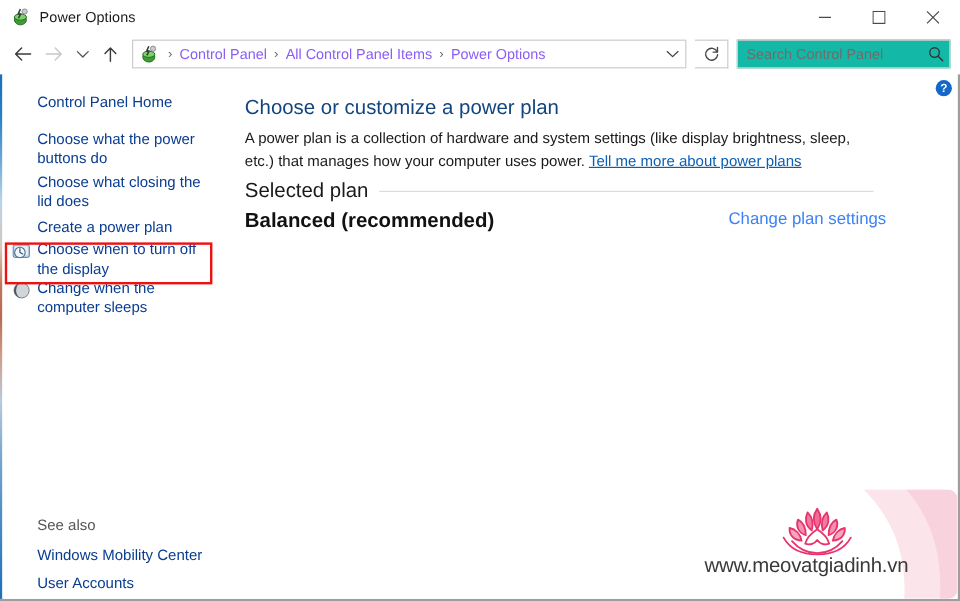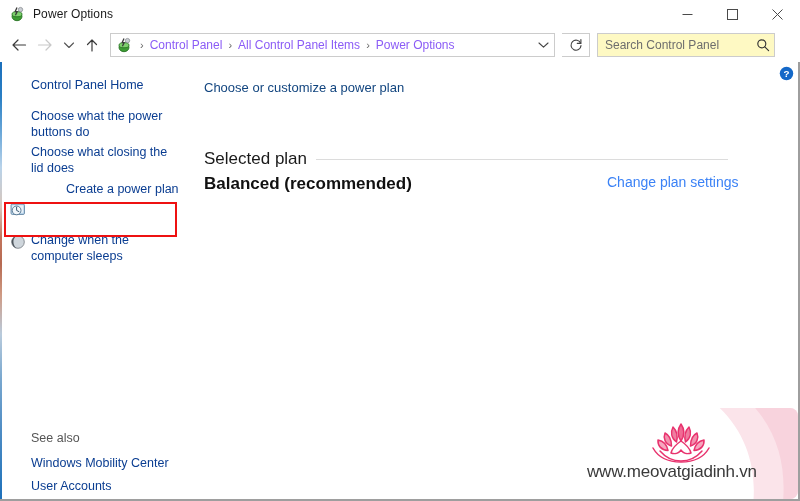--- a/index.html
+++ b/index.html
@@ -109,24 +109,24 @@
     border: 1px solid #cccccc;
     border-left: none;
     box-sizing: border-box;
     display: flex; align-items: center; justify-content: center;
     color: #444;
     background: #fff;
     margin-left: -1px;
   }
   .searchbox {
     width: 178px; height: 24px;
-    margin-right: 25px;
+    margin-right: 8px;
     margin-left: 7px;
     border: 1px solid #cccccc;
-    background: #fef9c3;
+    background: #14b8a6;
     box-sizing: border-box;
     display: flex;
     align-items: center;
   }
   .searchbox input {
     flex: 1 1 auto;
     border: none;
     outline: none;
     font-family: "Liberation Sans", sans-serif;
     font-size: 12px;
@@ -196,21 +196,21 @@
   
   .content {
     position: absolute;
     left: 198px; top: 62px;
     width: 600px; height: 437px;
     background: #ffffff;
   }
   .page-title {
     position: absolute;
     left: 6px; top: 18px;
-    font-size: 13px;
+    font-size: 17px;
     color: #12457f;
     white-space: nowrap;
   }
   .page-desc {
     position: absolute;
     left: 6px; top: 44px;
     width: 505px;
     font-size: 12.5px;
     line-height: 19px;
     color: #1a1a1a;
@@ -403,32 +403,35 @@
     </div>
 
     <div class="side-link" style="left:29px; top:15px; width:150px;">
       <span>Control Panel Home</span>
     </div>
 
     <div class="side-link" style="left:29px; top:82px; width:140px;">
       <span>Choose what closing the lid does</span>
     </div>
 
-    <div class="side-link" style="left:29px; top:119px; width:150px;margin-left:35px;">
+    <div class="side-link" style="left:29px; top:119px; width:150px;">
       <span>Create a power plan</span>
     </div>
 
     <span class="side-icon" style="left:8px; top:140px;">
       <svg viewBox="0 0 16 16" width="16" height="16">
         <rect x="1" y="2" width="13.5" height="10.5" rx="1.4" fill="#b9d4ea" stroke="#5a7f9e" stroke-width="0.8"></rect>
         <rect x="2.2" y="3.2" width="11" height="7.6" rx="0.6" fill="#e8f1f8"></rect>
         <circle cx="6.6" cy="8.4" r="4.4" fill="#f2f7fb" stroke="#4d6f8c" stroke-width="0.9"></circle>
         <path d="M6.6 5.2 L6.6 8.4 L8.9 9.6" fill="none" stroke="#2f4f68" stroke-width="0.95" stroke-linecap="round"></path>
       </svg>
     </span>
+    <div class="side-link" style="left:29px; top:138px; width:150px;">
+      <span>Choose when to turn off the display</span>
+    </div>
 
     <span class="side-icon" style="left:8px; top:172px;">
       <svg viewBox="0 0 16 16" width="16" height="16">
         <circle cx="8" cy="8" r="6.3" fill="#cfd6dc" stroke="#72797f" stroke-width="0.8"></circle>
         <path d="M8 1.7 A6.3 6.3 0 0 0 8 14.3 A4.6 6.3 0 0 1 8 1.7 Z" fill="#4d555c"></path>
       </svg>
     </span>
     <div class="side-link" style="left:29px; top:170px; width:150px;">
       <span>Change when the computer sleeps</span>
     </div>
@@ -450,20 +453,23 @@
 
     <span class="help-icon">
       <svg viewBox="0 0 16 16" width="15" height="15">
         <circle cx="8" cy="8" r="7.2" fill="#1468c8"></circle>
         <text x="8" y="11.6" font-family="Liberation Sans, sans-serif" font-size="10.5" font-weight="bold" fill="#ffffff" text-anchor="middle">?</text>
       </svg>
     </span>
 
     <div class="page-title">Choose or customize a power plan</div>
 
+    <div class="page-desc">
+      <span>A power plan is a collection of hardware and system settings (like display brightness, sleep, etc.) that manages how your computer uses power. </span><a href="#">Tell me more about power plans</a>
+    </div>
 
     <div class="section-row">
       <span class="section-label">Selected plan</span>
       <span class="section-rule"></span>
     </div>
 
     <div class="plan-name">Balanced (recommended)</div>
     <div class="plan-link">Change plan settings</div>
   </div>
 

